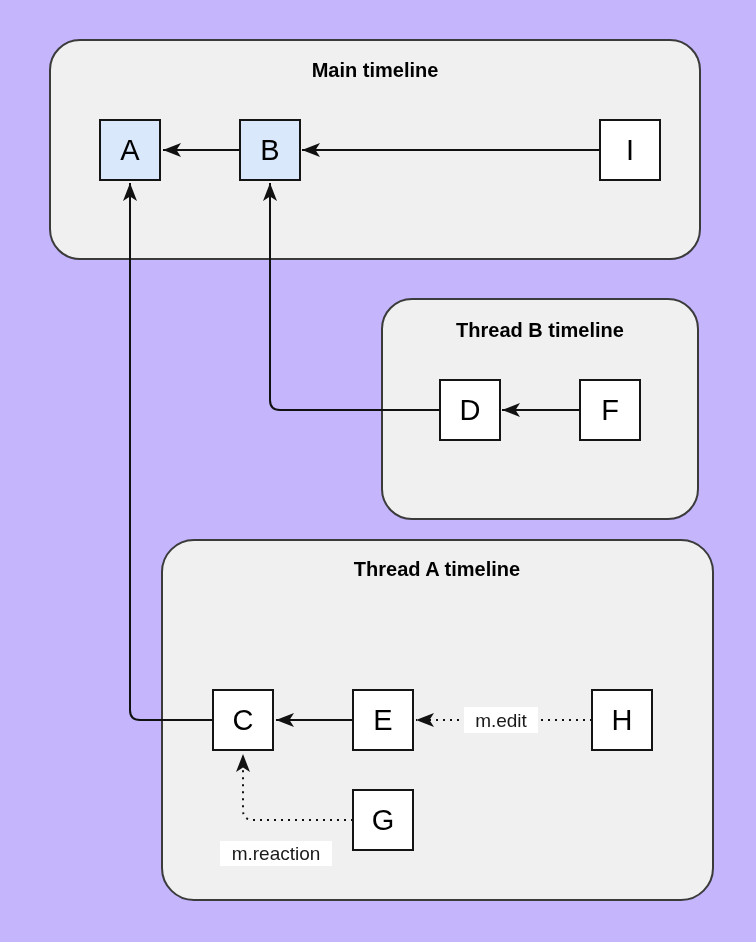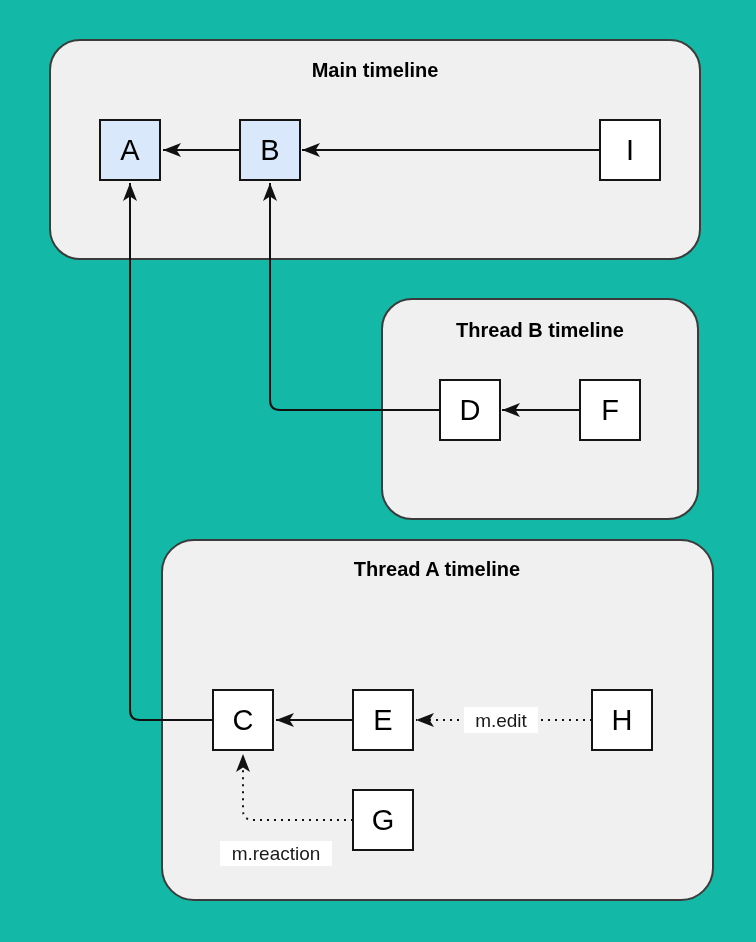--- a/index.html
+++ b/index.html
@@ -5,21 +5,21 @@
   html, body {
     margin: 0;
     padding: 0;
     background: #ffffff;
     font-family: "Liberation Sans", sans-serif;
   }
   .stage {
     position: relative;
     width: 756px;
     height: 942px;
-    background: #14b8a6;
+    background: #c4b5fd;
   }
   svg { display: block; }
   .container-rect {
     stroke: #3b3b3b;
     stroke-width: 2;
   }
   .node-rect {
     stroke: #141414;
     stroke-width: 2;
   }

